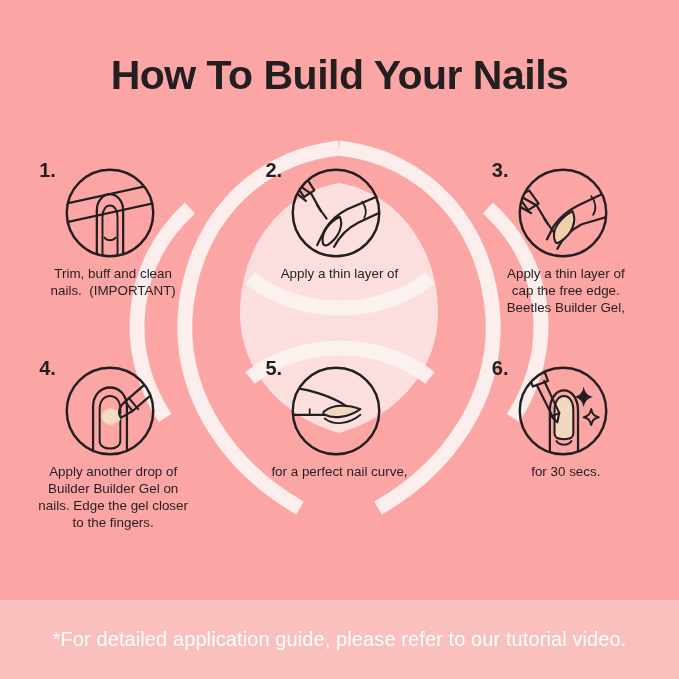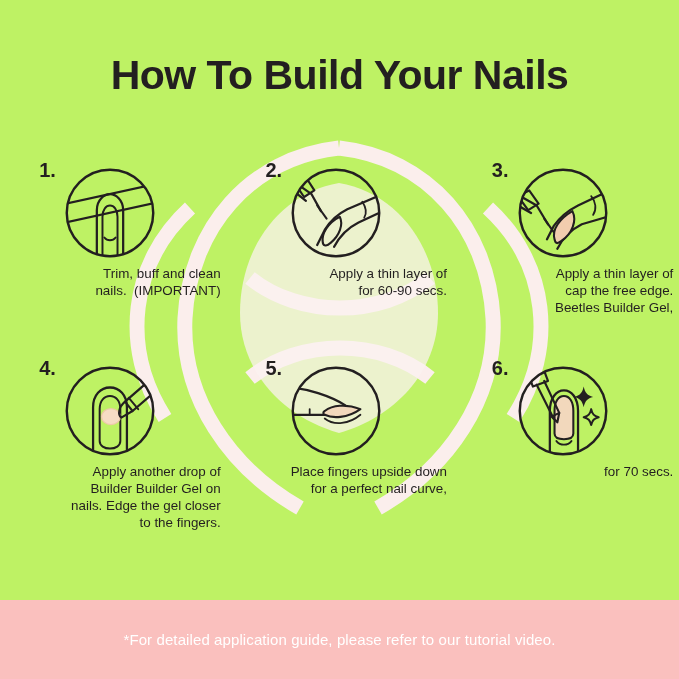--- a/index.html
+++ b/index.html
@@ -12,21 +12,21 @@
     background: #ffffff;
     font-family: "Liberation Sans", sans-serif;
     overflow: hidden;
     position: relative;
   }
 
   #page {
     position: relative;
     width: 679px;
     height: 679px;
-    background: #bef264;
+    background: #fca5a5;
     overflow: hidden;
   }
 
   
   #watermark {
     position: absolute;
     left: 0;
     top: 88px;
     width: 679px;
     height: 470px;
@@ -87,21 +87,21 @@
     position: absolute;
     left: 16px;
     top: 16px;
     width: 94px;
     height: 94px;
   }
 
   .step-caption {
     margin-top: 5px;
     width: 215px;
-    text-align: right;
+    text-align: center;
     font-size: 13.4px;
     line-height: 1.28;
     color: #231f20;
   }
 
   .cap-line { display: block; white-space: pre; }
 
   
   #footer {
     position: absolute;
@@ -110,21 +110,21 @@
     width: 679px;
     height: 79px;
     background: #fac0be;
     z-index: 5;
     display: flex;
     align-items: center;
     justify-content: center;
   }
   #footer-text {
     color: #ffffff;
-    font-size: 15px;
+    font-size: 20px;
     letter-spacing: 0.1px;
   }
 </style>
 </head>
 <body>
 
 <div id="page">
 
   <svg id="watermark" viewBox="0 0 679 470" xmlns="http://www.w3.org/2000/svg">
     <g fill="none" stroke="#fbeeec" stroke-width="15">
@@ -196,21 +196,20 @@
 
             <path d="M6 18 L18 12 L27 26 L16 33 Z" stroke-width="2.3"></path>
 
             <path d="M30 42 L40 56" stroke-width="2.2"></path>
           </g>
           <circle cx="50" cy="50" r="46" fill="none" stroke="#231f20" stroke-width="2.6"></circle>
         </svg>
       </div>
       <div class="step-caption">
         <span class="cap-line">Apply a thin layer of</span>
-        <span class="cap-line">for 60-90 secs.</span>
       </div>
     </div>
 
     <div class="step">
       <div class="step-head">
         <div class="step-num">3.</div>
         <svg class="step-art" viewBox="0 0 100 100" xmlns="http://www.w3.org/2000/svg">
           <defs>
             <clipPath id="c3">
                 <circle cx="50" cy="50" r="46"></circle>
@@ -298,21 +297,20 @@
 
               <path d="M38 58 C48 66 64 64 76 54" stroke-width="1.9"></path>
             </g>
 
             <path d="M38 50 C46 44 60 42 76 48 C62 58 46 58 38 54 C36 53 36 51 38 50 Z" fill="#f2d8bc" stroke="#231f20" stroke-width="2.2" stroke-linejoin="round"></path>
           </g>
           <circle cx="50" cy="50" r="46" fill="none" stroke="#231f20" stroke-width="2.6"></circle>
         </svg>
       </div>
       <div class="step-caption">
-        <span class="cap-line">Place fingers upside down</span>
         <span class="cap-line">for a perfect nail curve,</span>
       </div>
     </div>
 
     <div class="step">
       <div class="step-head">
         <div class="step-num">6.</div>
         <svg class="step-art" viewBox="0 0 100 100" xmlns="http://www.w3.org/2000/svg">
           <defs>
             <clipPath id="c6">
@@ -336,21 +334,21 @@
               <path d="M38 56 L46 52 L44 62 Z"></path>
             </g>
 
             <path d="M72 24 C73.5 31 76 33.5 82 35 C76 36.5 73.5 39 72 46 C70.5 39 68 36.5 62 35 C68 33.5 70.5 31 72 24 Z" fill="#231f20"></path>
             <path d="M80 48 C81.2 53.5 83 55.4 88 56.6 C83 57.8 81.2 59.7 80 65 C78.8 59.7 77 57.8 72 56.6 C77 55.4 78.8 53.5 80 48 Z" fill="none" stroke="#231f20" stroke-width="2.1" stroke-linejoin="round"></path>
           </g>
           <circle cx="50" cy="50" r="46" fill="none" stroke="#231f20" stroke-width="2.6"></circle>
         </svg>
       </div>
       <div class="step-caption">
-        <span class="cap-line">for 70 secs.</span>
+        <span class="cap-line">for 30 secs.</span>
       </div>
     </div>
 
   </div>
 
   <div id="footer">
     <div id="footer-text">*For detailed application guide, please refer to our tutorial video.</div>
   </div>
 
 </div>

